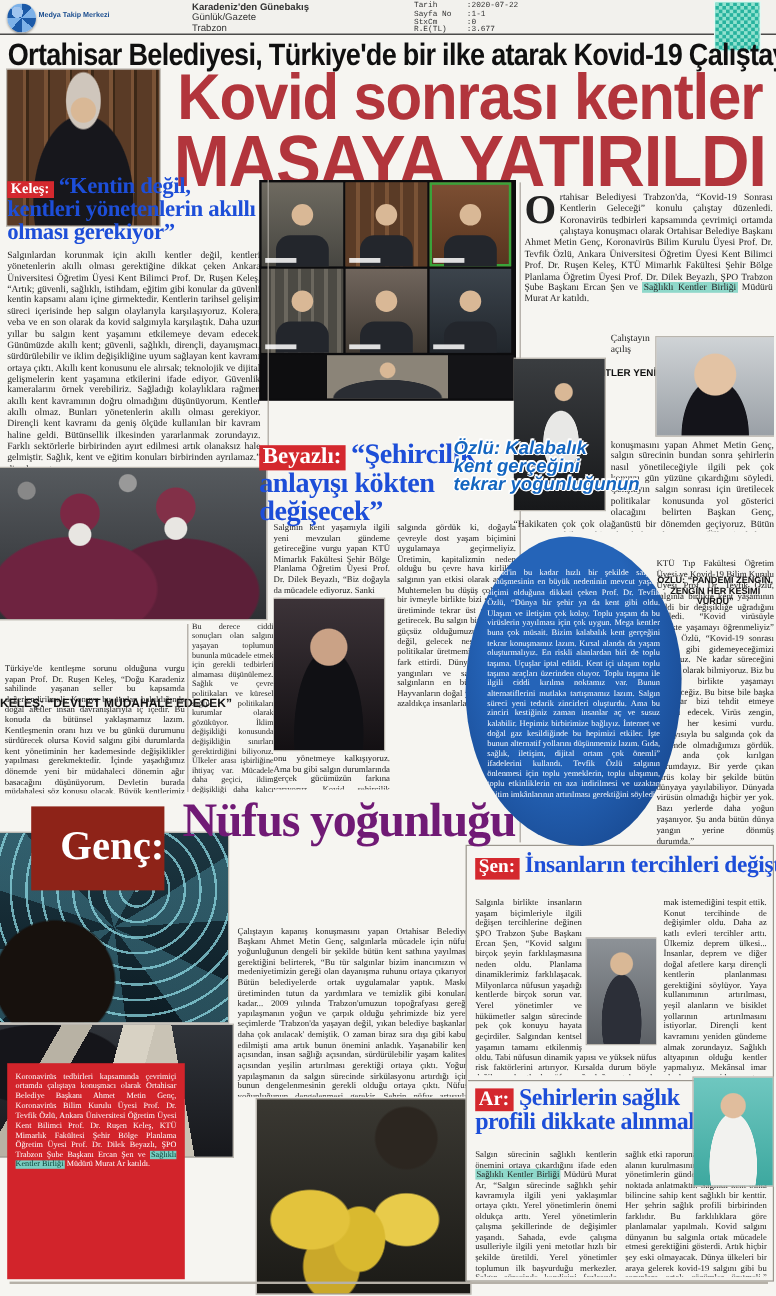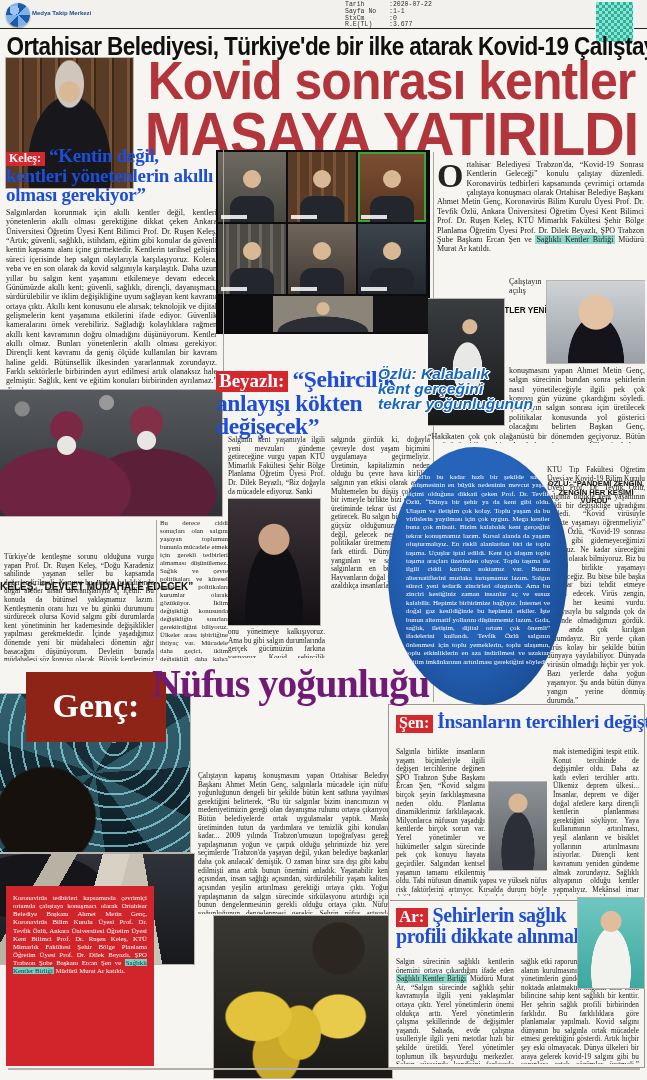--- a/index.html
+++ b/index.html
@@ -192,42 +192,47 @@
   .sen-cols{ left:396px; top:748px; width:243px; height:148px; display:flex; gap:6px; }
   .sen-cols .cA{ width:151px; height:148px; overflow:hidden;}
   .sen-cols .cB{ width:86px; height:148px; overflow:hidden;}
 
   .ar-head{ left:396px; top:906px; width:190px; line-height:.95; }
   .ar-head .label{ font-size:17px; }
   .ar-head .q{ font-size:20px; letter-spacing:-0.4px; }
   .ar-cols{ left:396px; top:958px; width:243px; height:106px; display:flex; gap:7px; }
   .ar-cols div{ width:118px; height:106px; overflow:hidden;}
 
-  .genc-label{ left:26px; top:672px; width:140px; height:70px; background:#8e2318;
-    color:#fff; font-weight:bold; font-size:34px; text-align:center; line-height:68px; z-index:3;}
+  .genc-label{ left:26px; top:672px; width:111px; height:70px; background:#8e2318;
+    color:#fff; font-weight:bold; font-size:34px; text-align:right; line-height:68px; z-index:3;}
   .genc-head{ left:152px; top:666px; width:246px; color:#701a75; font-weight:bold;
     line-height:.92; z-index:3;}
   .genc-head .gl1{ font-size:40px; white-space:nowrap; letter-spacing:-1px;}
   .genc-head .gl2{ font-size:40px; text-align:right; letter-spacing:-1px;}
   .genc-body{ left:198px; top:772px; width:192px; height:142px; }
 
   .redbox{ left:6px; top:886px; width:148px; height:180px; background:#d2242b; z-index:4;
     padding:8px 7px; color:#fff; }
   .redbox .rb-h{ font-weight:bold; font-size:19px; line-height:.98; margin-bottom:5px;}
   .redbox .rb-b{ font-size:6.8px; line-height:1.2; text-align:justify; }
   .redbox .hlw{ background:#79cfc2; color:#083b33; padding:0 1px;}
 </style>
 </head>
 <body>
 
 <div id="page">
 
   <div class="abs hdr"></div>
   <div class="abs logo-ball"></div>
   <div class="abs logo-txt">Medya Takip Merkezi</div>
+  <div class="abs pub">
+    <div class="b">Karadeniz'den Günebakış</div>
+    <div>Günlük/Gazete</div>
+    <div>Trabzon</div>
+  </div>
   <div class="abs meta">
     <div class="row"><span>Tarih</span><span>:2020-07-22</span></div>
     <div class="row"><span>Sayfa No</span><span>:1-1</span></div>
     <div class="row"><span>StxCm</span><span>:0</span></div>
     <div class="row"><span>R.E(TL)</span><span>:3.677</span></div>
   </div>
   <div class="abs barcode"></div>
 
   <div class="abs topline">Ortahisar Belediyesi, Türkiye'de bir ilke atarak Kovid-19 Çalıştayı düzenledi</div>
   <div class="abs mainhead">

